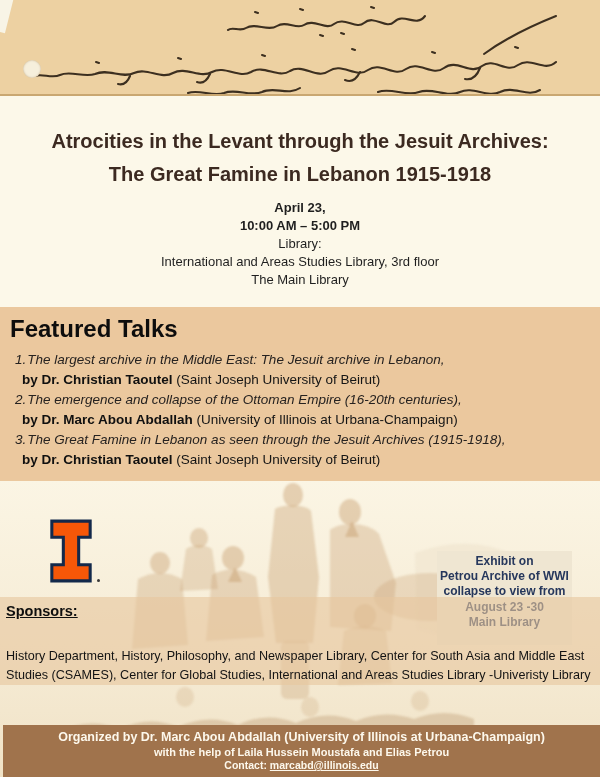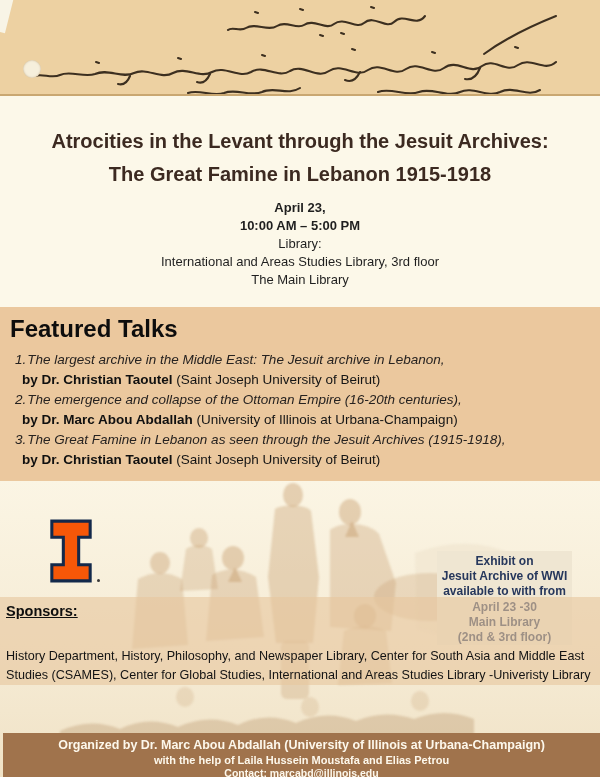--- a/index.html
+++ b/index.html
@@ -57,21 +57,21 @@
     background:rgba(231,199,158,.62);box-sizing:border-box;padding:6px 6px 0;
   }
   .sponsors-heading{
     font-size:14.5px;font-weight:bold;color:#0e0e0e;text-decoration:underline;
   }
   .sponsors-text{
     margin-top:28px;font-size:12.6px;line-height:19px;font-weight:normal;color:#131313;
   }
   
   .footer-bar{
-    position:absolute;left:3px;right:0;bottom:0;height:44px;background:#a0734c;
+    position:absolute;left:3px;right:0;bottom:0;height:52px;background:#a0734c;
     color:#fdf8ec;text-align:center;font-weight:bold;padding-top:5px;box-sizing:border-box;
   }
   .footer-line1{font-size:12.5px;line-height:15px;}
   .footer-line2{font-size:11px;line-height:14px;}
   .footer-line3{font-size:10.5px;line-height:13px;}
   .email-link{color:#fdf8ec;text-decoration:underline;cursor:pointer;}
 </style>
 </head>
 <body>
 
@@ -165,25 +165,24 @@
 
     <div class="block-i">
       <svg width="46" height="66" viewBox="0 0 60 84">
         <path d="M5,3 H55 V24 H40 V60 H55 V81 H5 V60 H20 V24 H5 Z" fill="#f65708" stroke="#13294b" stroke-width="4" stroke-linejoin="miter"></path>
       </svg>
       <div class="tm-dot"></div>
     </div>
 
     <div class="exhibit-box">
       <div>Exhibit on</div>
-      <div>Jesuit Archive of WWI</div>
-      <div>available to with from</div>
-      <div>April 23 -30</div>
+      <div>Petrou Archive of WWI</div>
+      <div>collapse to view from</div>
+      <div>August 23 -30</div>
       <div>Main Library</div>
-      <div>(2nd &amp; 3rd floor)</div>
     </div>
 
     <div class="sponsors">
       <div class="sponsors-heading">Sponsors: </div>
       <div class="sponsors-text">History Department, History, Philosophy, and Newspaper Library, Center for South Asia and Middle East Studies (CSAMES), Center for Global Studies, International and Areas Studies Library -Univeristy Library</div>
     </div>
   </div>
 
   <div class="footer-bar">
     <div class="footer-line1">Organized by Dr. Marc Abou Abdallah (University of Illinois at Urbana-Champaign)</div>

